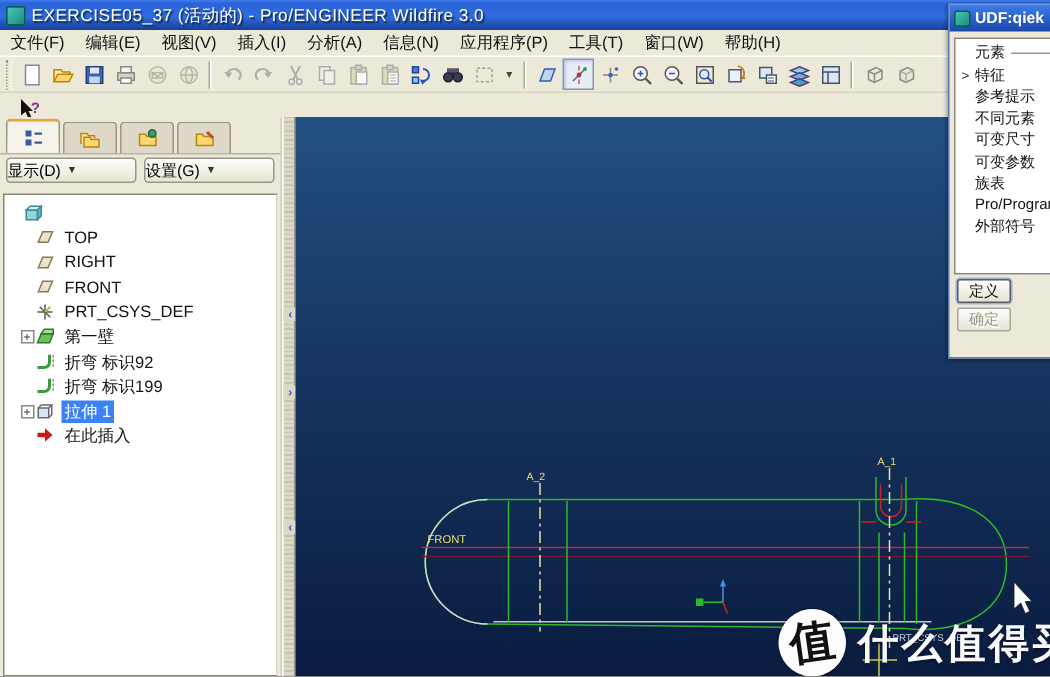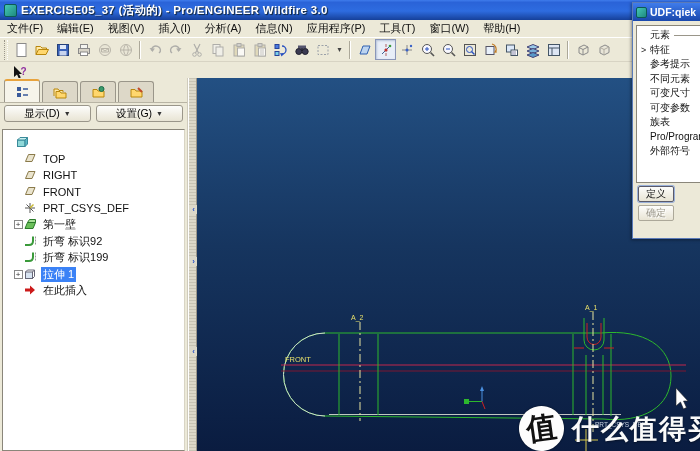--- a/index.html
+++ b/index.html
@@ -4,21 +4,21 @@
 <style>
   html,body{margin:0;padding:0;background:#555;}
   *{box-sizing:border-box;font-family:"Liberation Sans",sans-serif;}
   .window{position:relative;width:700px;height:451px;overflow:hidden;background:#ece9d8;}
 
   
   .titlebar{height:20px;background:linear-gradient(180deg,#3f7cec 0%,#2a63d8 12%,#2e6ce0 55%,#16409a 100%);
     display:flex;align-items:center;padding:0 4px;color:#fff;}
   .app-icon{width:13px;height:13px;border-radius:2px;background:linear-gradient(135deg,#46c8b4,#1d8a80);
     border:1px solid #0c5a54;margin-right:4px;flex:none;}
-  .title-text{font-size:11.5px;font-weight:bold;letter-spacing:.3px;white-space:nowrap;text-shadow:1px 1px 1px #123;}
+  .title-text{font-size:11.5px;font-weight:normal;letter-spacing:.3px;white-space:nowrap;text-shadow:1px 1px 1px #123;}
 
   
   .menubar{height:18px;display:flex;align-items:center;padding-left:0;border-bottom:1px solid #fff;}
   .menu-item{font-size:11px;color:#111;padding:2px 7px;white-space:nowrap;cursor:default;}
 
   
   .toolbar{height:24px;display:flex;align-items:center;padding-left:2px;border-bottom:1px solid #d8d4c4;}
   .grip{width:4px;height:20px;margin:0 2px;border-left:1px dotted #9a968a;border-right:1px dotted #fff;}
   .tb-sep{width:2px;height:18px;margin:0 3px;border-left:1px solid #aca899;border-right:1px solid #fff;}
   .tbtn{width:21px;height:21px;display:flex;align-items:center;justify-content:center;border:1px solid transparent;flex:none;}
@@ -31,21 +31,21 @@
 
   
   .main{display:flex;height:373px;}
   .navigator{width:188px;flex:none;background:#ece9d8;display:flex;flex-direction:column;border-right:1px solid #cfcbbc;}
   .nav-tabs{height:25px;display:flex;align-items:flex-end;padding:2px 2px 0 4px;gap:2px;border-bottom:1px solid #b8b4a4;}
   .nav-tab{width:36px;height:21px;background:#ddd8c8;border:1px solid #9a968a;border-bottom:none;border-radius:3px 3px 0 0;
     display:flex;align-items:center;justify-content:center;}
   .nav-tab.active{background:#f6f4ea;border-top:2px solid #e8a33d;height:23px;}
   .nav-btns{height:23px;display:flex;gap:5px;padding:2px 4px;}
   .nav-drop{flex:1;height:17px;font-size:10.5px;background:linear-gradient(180deg,#fdfdfb,#e8e4d4);
-    border:1px solid #9a968a;border-radius:3px;display:flex;align-items:center;justify-content:center;gap:4px;padding:0;}
+    border:1px solid #9a968a;border-radius:3px;display:flex;align-items:center;gap:4px;padding:0;}
   .dd-caret{font-size:7px;color:#333;}
   .tree{flex:1;margin:3px 2px 0 2px;background:#fff;border:1px solid #8a867a;border-right-color:#d8d4c4;
     overflow:hidden;padding:4px 0 0 2px;}
   .tree-row{display:flex;align-items:center;height:16.5px;font-size:11px;color:#111;white-space:nowrap;}
   .tree-row .gutter{width:10px;flex:none;display:flex;align-items:center;justify-content:center;}
   .tree-row.child .spacer{width:8px;flex:none;}
   .exp{width:9px;height:9px;border:1px solid #888;background:#fff;font-size:8px;line-height:7px;text-align:center;color:#333;}
   .t-icon{width:14px;height:13px;margin:0 3px 0 1px;flex:none;}
   .t-label{padding:0 2px;}
   .t-label.selected{background:#3b82f6;color:#fff;}

